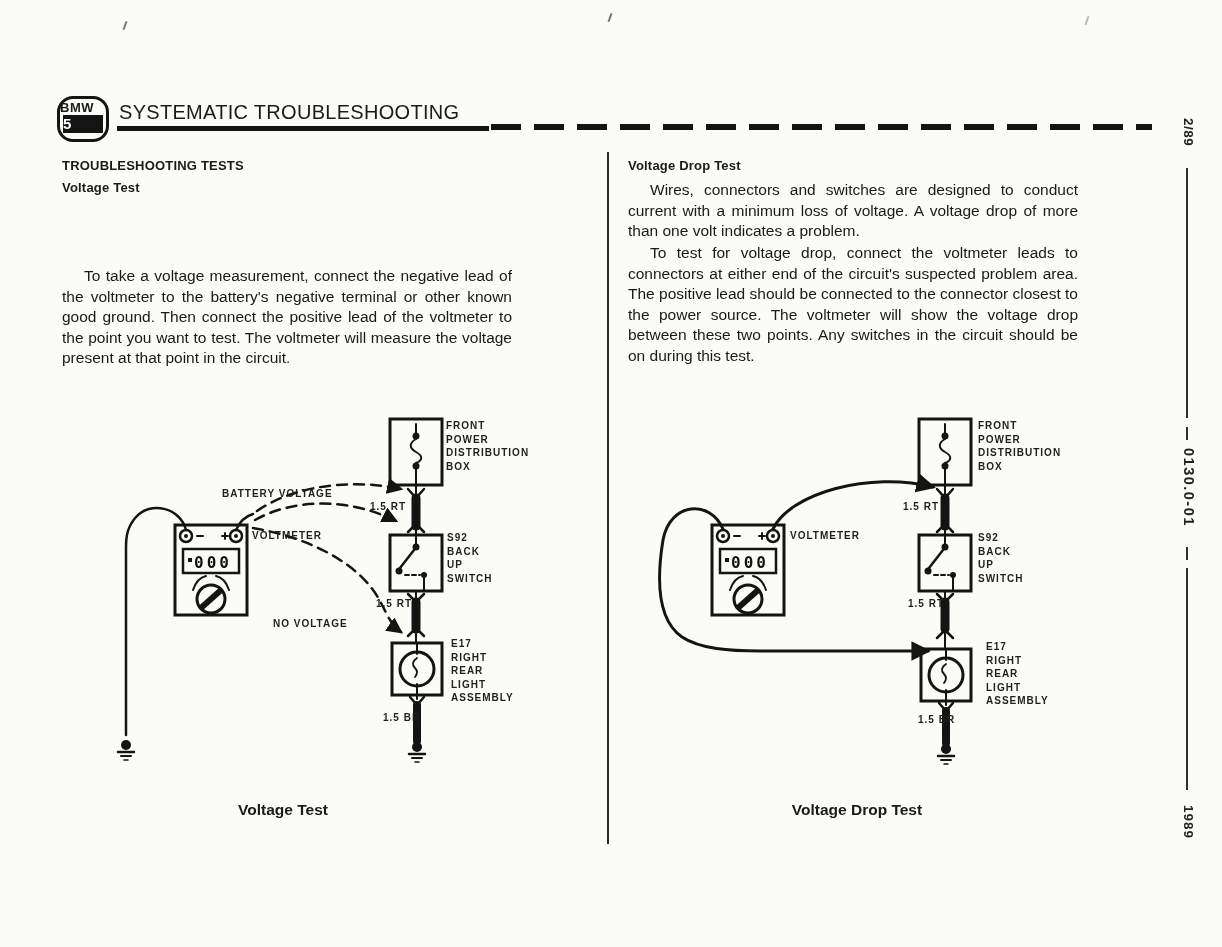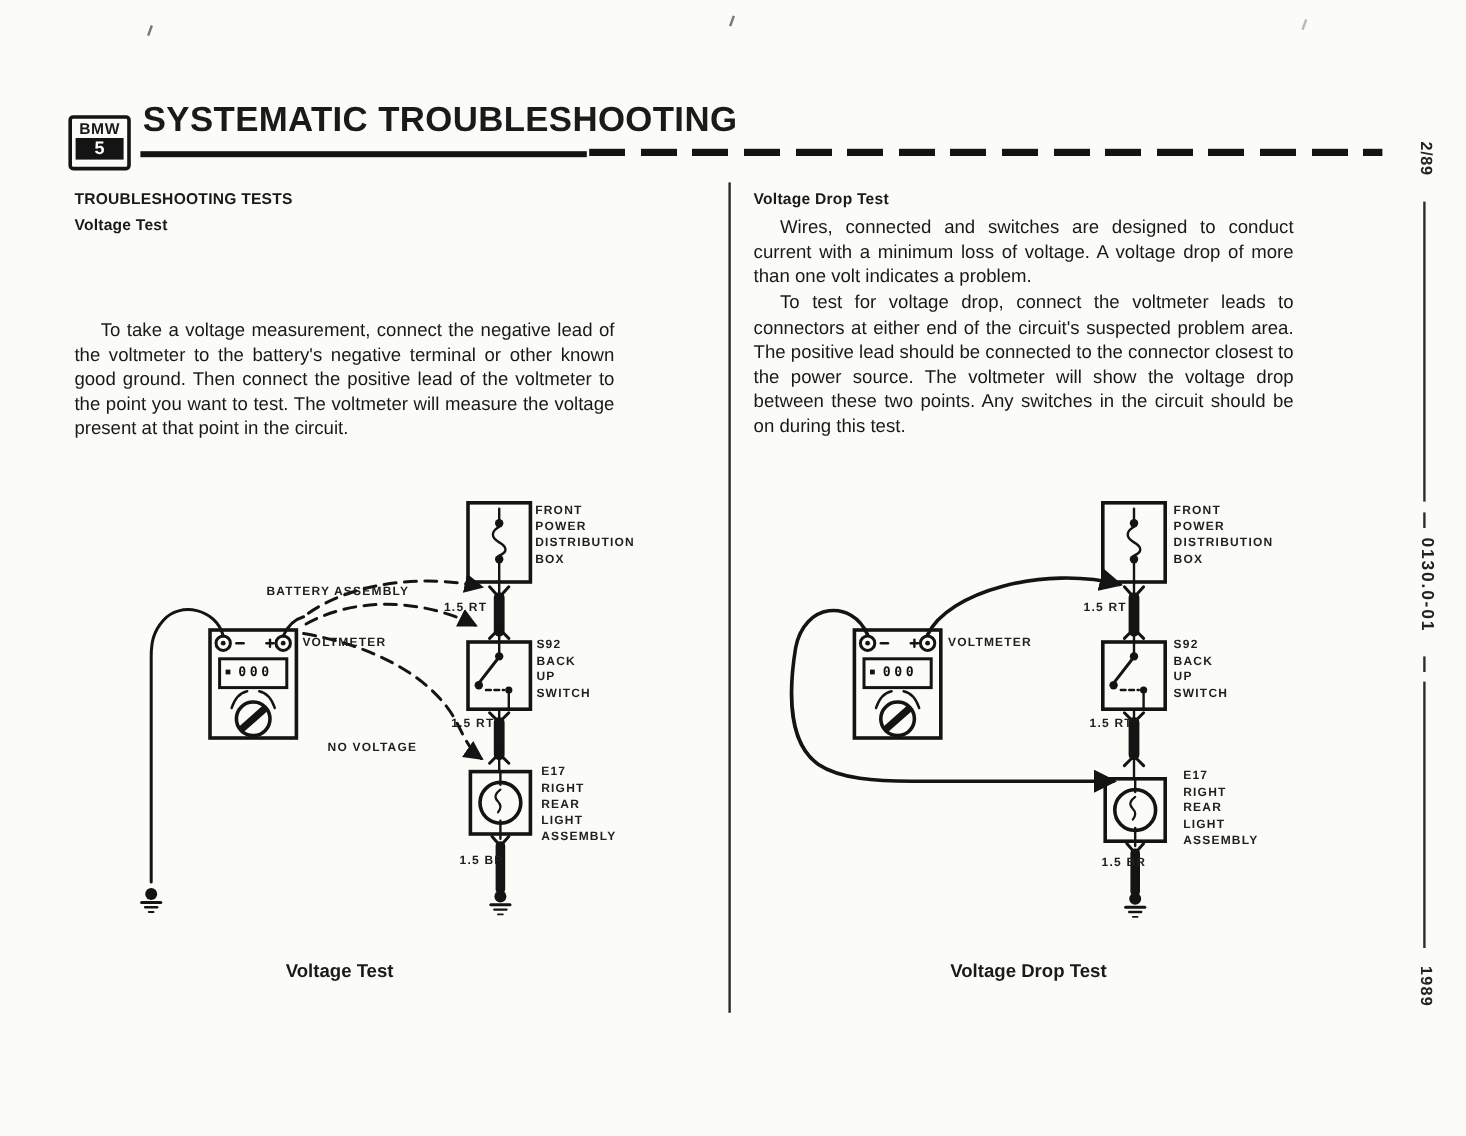--- a/index.html
+++ b/index.html
@@ -1,43 +1,43 @@
 <!DOCTYPE html>
 <html><head>
 <meta charset="utf-8">
 <style>
   html,body{margin:0;padding:0;background:#e8e8e6;}
   .page{position:relative;width:1222px;height:947px;background:#fbfbf8;overflow:hidden;
         font-family:"Liberation Sans",sans-serif;color:#1a1a1a;}
   .abs{position:absolute;}
 
   
-  .logo{left:57px;top:96px;width:52px;height:46px;border:3px solid #141414;border-radius:4px;
-        box-sizing:border-box;text-align:center;}
+  .logo{left:57px;top:96px;width:52px;height:46px;border:3px solid #141414;border-radius:16px;
+        box-sizing:border-box;}
   .logo-top{font-weight:bold;font-size:13px;letter-spacing:.5px;line-height:15px;margin-top:1px;}
   .logo-bar{margin:0 3px;background:#141414;color:#fff;font-weight:bold;font-size:15px;
             line-height:18px;height:18px;}
-  .title{left:119px;top:84px;font-size:29px;font-weight:bold;letter-spacing:.3px;white-space:nowrap;}
+  .title{left:119px;top:101px;font-size:20px;font-weight:normal;letter-spacing:.3px;white-space:nowrap;}
   .title-rule{left:117px;top:126px;width:372px;height:5px;background:#141414;}
   .title-dashes{left:491px;top:124px;width:661px;height:6px;
         background:repeating-linear-gradient(90deg,#141414 0 30px,transparent 30px 43px);}
 
   
   .col-divider{left:607px;top:152px;width:2px;height:692px;background:#2a2a2a;}
   .h-section{font-size:13px;font-weight:bold;letter-spacing:.2px;white-space:nowrap;}
   .para{width:450px;font-size:15.5px;line-height:20.5px;text-align:justify;text-indent:22px;
         color:#191919;}
   .caption{font-size:15.5px;font-weight:bold;text-align:center;}
 
   
   .dlabel{position:absolute;font-size:10px;font-weight:bold;letter-spacing:1px;color:#1f1f1f;
           white-space:pre-line;line-height:13.5px;}
   .nowrap{white-space:nowrap;}
   .meter-digits{position:absolute;width:48px;text-align:center;
-          font-family:"DejaVu Sans Mono",monospace;font-size:11px;font-weight:bold;
+          font-family:"DejaVu Sans Mono",monospace;font-size:16px;font-weight:bold;
           letter-spacing:3px;color:#111;}
 
   
   .rot{transform:rotate(90deg);transform-origin:top left;white-space:nowrap;
        font-weight:bold;color:#222;}
   .m-issue{font-size:13.5px;letter-spacing:.5px;}
   .m-doc{font-size:14.5px;letter-spacing:1.5px;}
   .m-year{font-size:13.5px;letter-spacing:1px;}
   .vline{width:2px;background:#2e2e2e;}
 
@@ -61,21 +61,21 @@
   <div class="abs title-rule"></div>
   <div class="abs title-dashes"></div>
 
   <div class="abs col-divider"></div>
 
   <div class="abs h-section" style="left:62px;top:158px;">TROUBLESHOOTING TESTS</div>
   <div class="abs h-section" style="left:62px;top:180px;">Voltage Test</div>
   <div class="abs para" style="left:62px;top:266px;">To take a voltage measurement, connect the negative lead of the voltmeter to the battery's negative terminal or other known good ground. Then connect the positive lead of the voltmeter to the point you want to test. The voltmeter will measure the voltage present at that point in the circuit.</div>
 
   <div class="abs h-section" style="left:628px;top:158px;">Voltage Drop Test</div>
-  <div class="abs para" style="left:628px;top:180px;">Wires, connected and switches are designed to conduct current with a minimum loss of voltage. A voltage drop of more than one volt indicates a problem.</div>
+  <div class="abs para" style="left:628px;top:180px;">Wires, connectors and switches are designed to conduct current with a minimum loss of voltage. A voltage drop of more than one volt indicates a problem.</div>
   <div class="abs para" style="left:628px;top:243px;">To test for voltage drop, connect the voltmeter leads to connectors at either end of the circuit's suspected problem area. The positive lead should be connected to the connector closest to the power source. The voltmeter will show the voltage drop between these two points. Any switches in the circuit should be on during this test.</div>
 
   <svg class="abs" style="left:80px;top:405px;" width="490" height="380" viewBox="0 0 490 380">
     <defs>
       <marker id="arrL" viewBox="0 0 10 10" refX="8.5" refY="5" markerWidth="6.5" markerHeight="6.5" orient="auto-start-reverse">
         <path d="M0,0 L10,5 L0,10 z" fill="#141414"></path>
       </marker>
     </defs>
     <g stroke="#141414" fill="none" stroke-linecap="round">
 
@@ -161,21 +161,21 @@
 
       <g>
         <path d="M156,125 C160,116 166,111 173,109" stroke-width="2.5"></path>
         <path d="M177,106 C216,79 276,74 321,84" stroke-width="2.5" stroke-dasharray="10 7" marker-end="url(#arrL)"></path>
         <path d="M175,115 C216,92 272,94 316,116" stroke-width="2.5" stroke-dasharray="10 7" marker-end="url(#arrL)"></path>
         <path d="M173,123 C232,133 281,160 300,196 C308,211 311,220 321,227" stroke-width="2.5" stroke-dasharray="10 7" marker-end="url(#arrL)"></path>
       </g>
     </g>
   </svg>
 
-  <div class="dlabel nowrap" style="left:222px;top:487px;">BATTERY ASSEMBLY</div>
+  <div class="dlabel nowrap" style="left:222px;top:487px;">BATTERY VOLTAGE</div>
   <div class="dlabel nowrap" style="left:252px;top:529px;">VOLTMETER</div>
   <div class="dlabel nowrap" style="left:273px;top:617px;">NO VOLTAGE</div>
   <div class="dlabel" style="left:446px;top:419px;">FRONT
 POWER
 DISTRIBUTION
 BOX</div>
   <div class="dlabel nowrap" style="left:370px;top:500px;">1.5 RT</div>
   <div class="dlabel" style="left:447px;top:531px;">S92
 BACK
 UP

